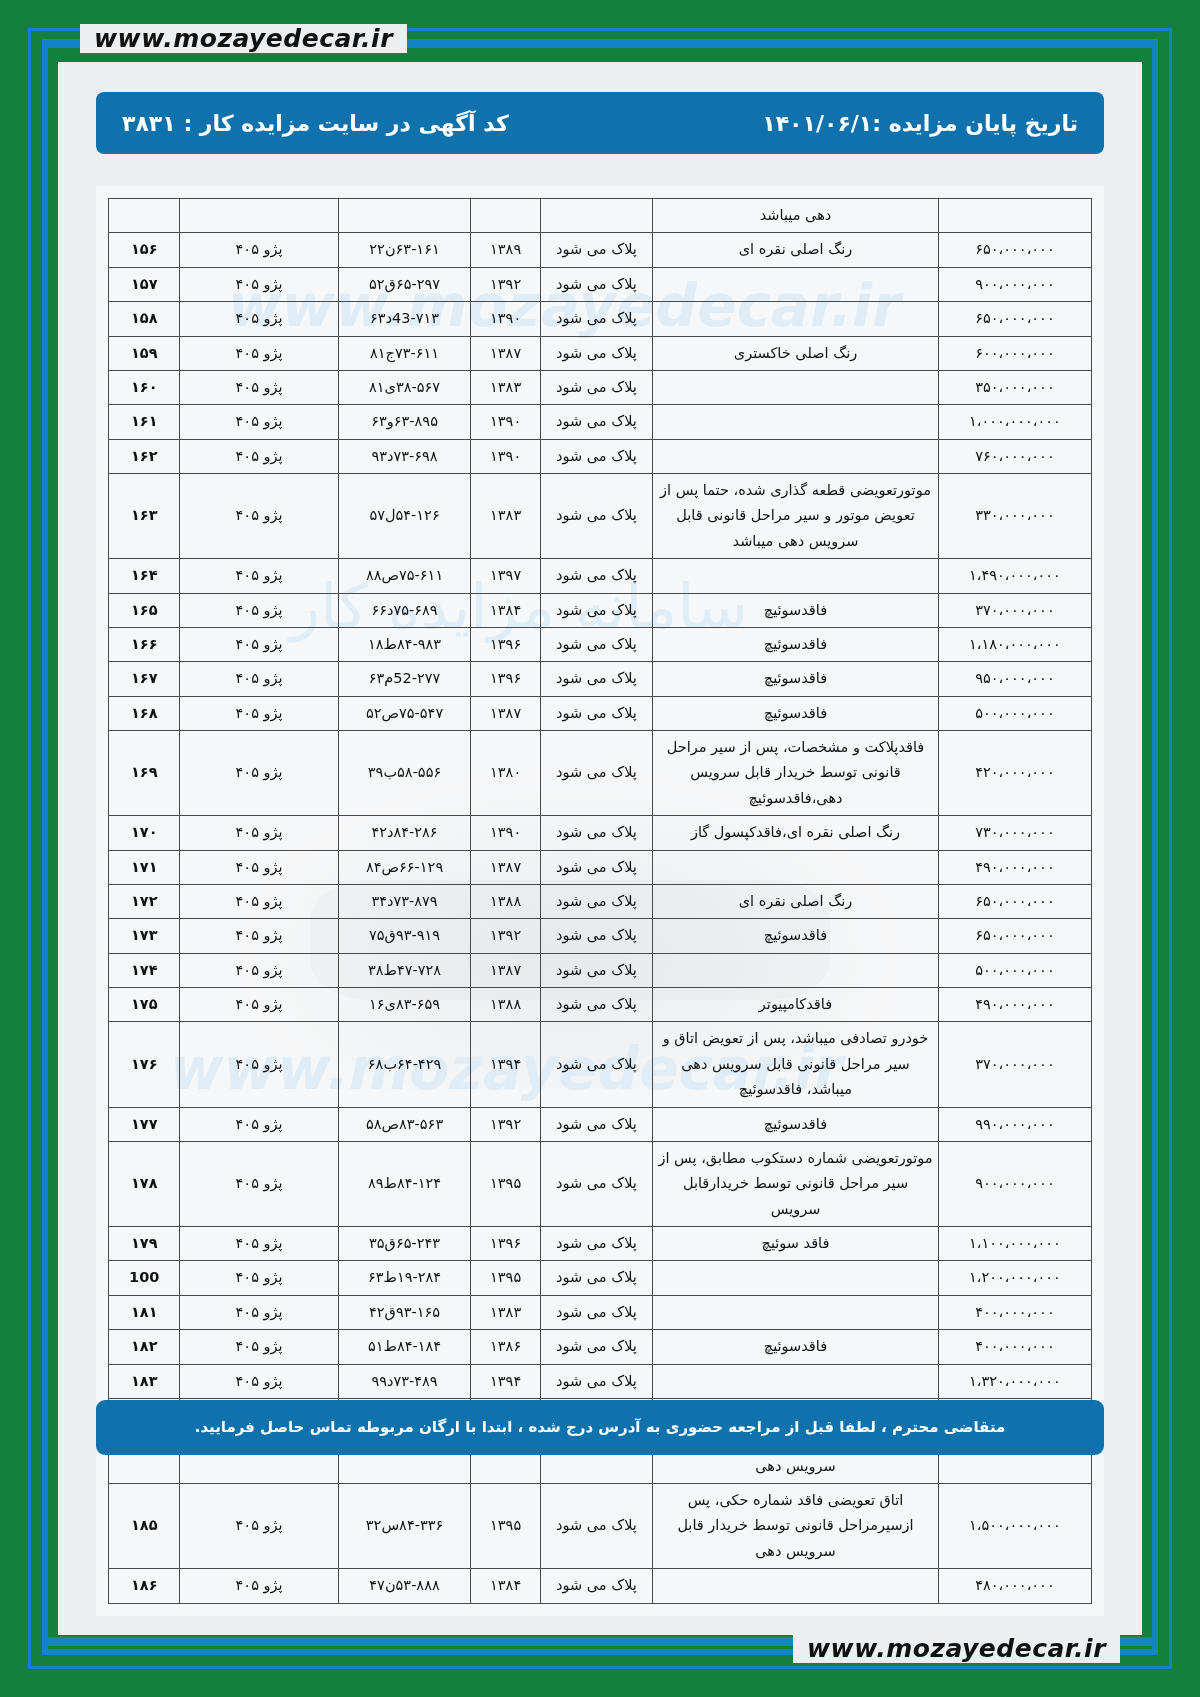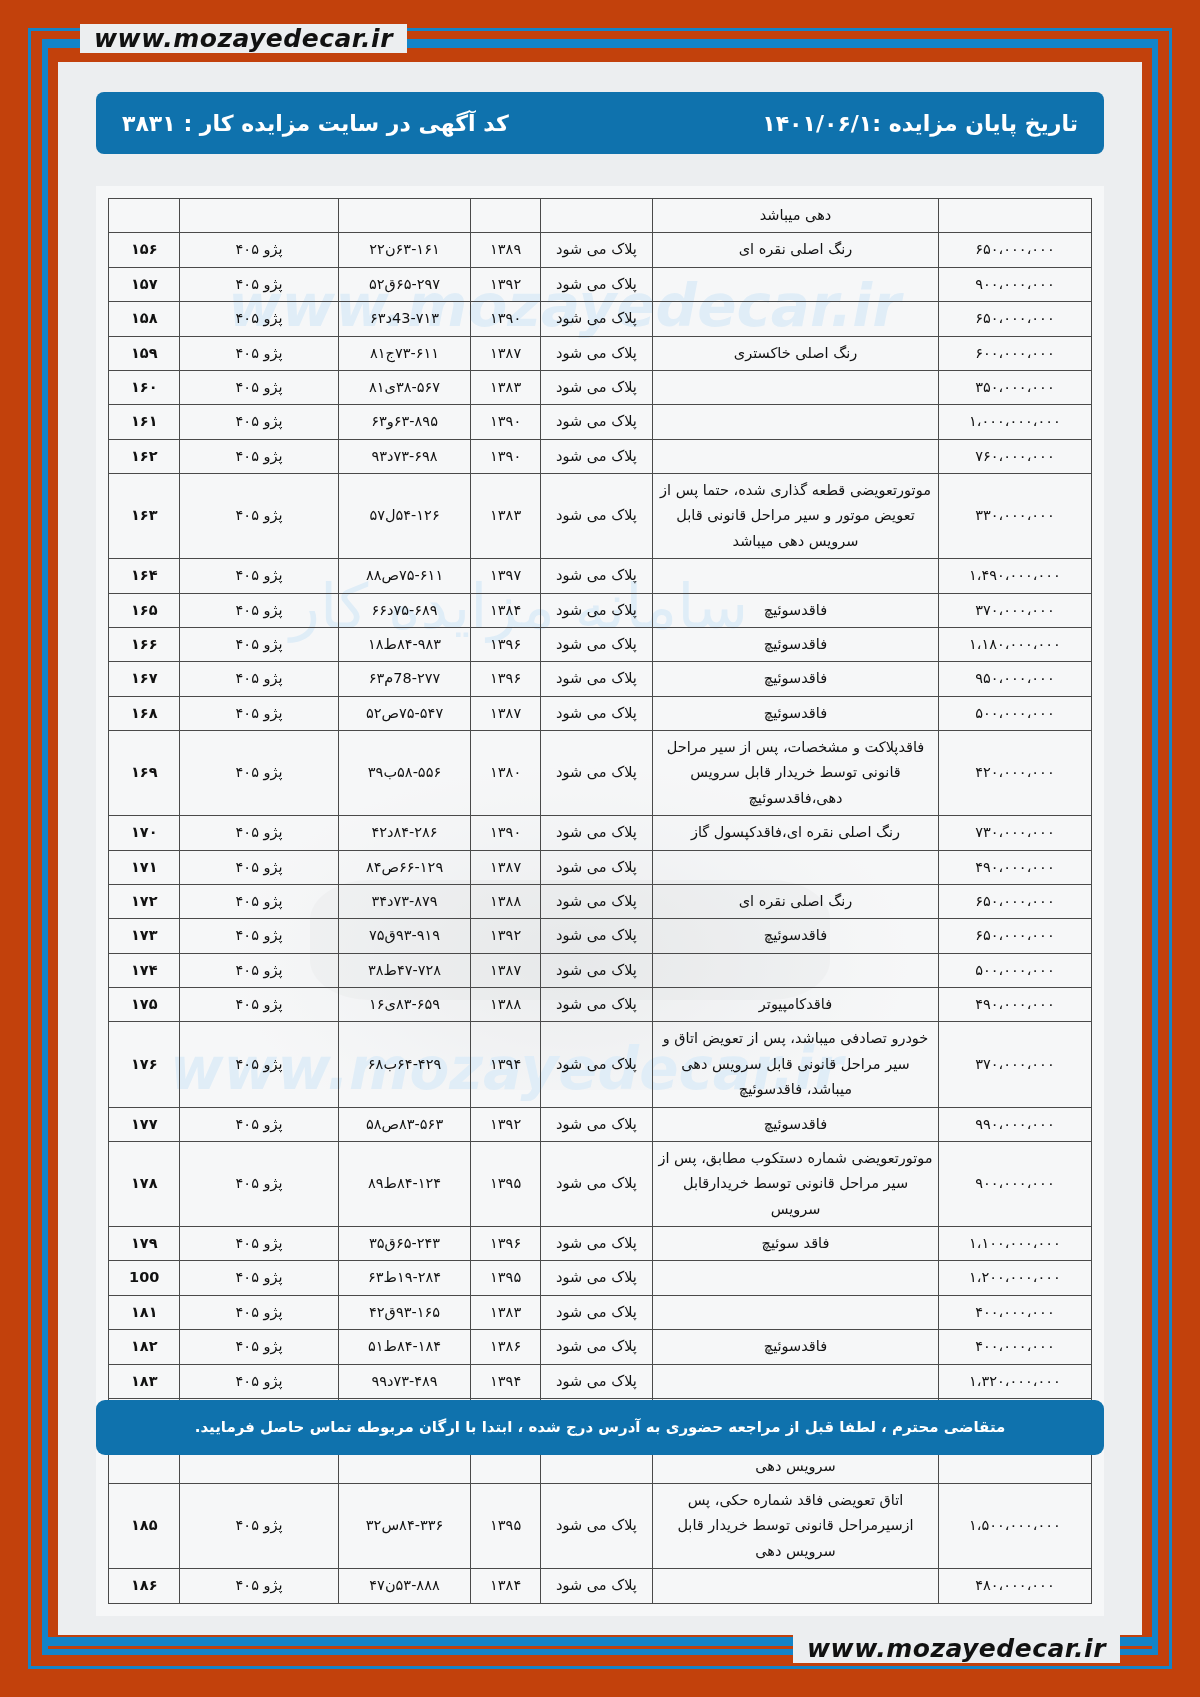--- a/index.html
+++ b/index.html
@@ -11,21 +11,21 @@
     width: 1200px; height: 1697px;
     font-family: "DejaVu Sans", "Liberation Sans", sans-serif;
     position: relative;
     overflow: hidden;
   }
 
   
   #page {
     position: absolute;
     inset: 0;
-    background: #c2410c;
+    background: #15803d;
   }
   
   .frame-outer {
     position: absolute;
     left: 28px; top: 28px; right: 28px; bottom: 28px;
     border: 3px solid #1384c8;
   }
   .frame-inner {
     position: absolute;
     left: 42px; top: 42px; right: 42px; bottom: 42px;
@@ -336,21 +336,21 @@
             <td class="c-year">۱۳۹۶</td>
             <td class="c-plateno">۸۴-۹۸۳ط۱۸</td>
             <td class="c-model">پژو ۴۰۵</td>
             <td class="c-row">۱۶۶</td>
           </tr>
           <tr>
             <td class="c-price">۹۵۰،۰۰۰،۰۰۰</td>
             <td class="c-desc">فاقدسوئیچ</td>
             <td class="c-plate-s">پلاک می شود</td>
             <td class="c-year">۱۳۹۶</td>
-            <td class="c-plateno">78-۲۷۷م۶۳</td>
+            <td class="c-plateno">52-۲۷۷م۶۳</td>
             <td class="c-model">پژو ۴۰۵</td>
             <td class="c-row">۱۶۷</td>
           </tr>
           <tr>
             <td class="c-price">۵۰۰،۰۰۰،۰۰۰</td>
             <td class="c-desc">فاقدسوئیچ</td>
             <td class="c-plate-s">پلاک می شود</td>
             <td class="c-year">۱۳۸۷</td>
             <td class="c-plateno">۷۵-۵۴۷ص۵۲</td>
             <td class="c-model">پژو ۴۰۵</td>

